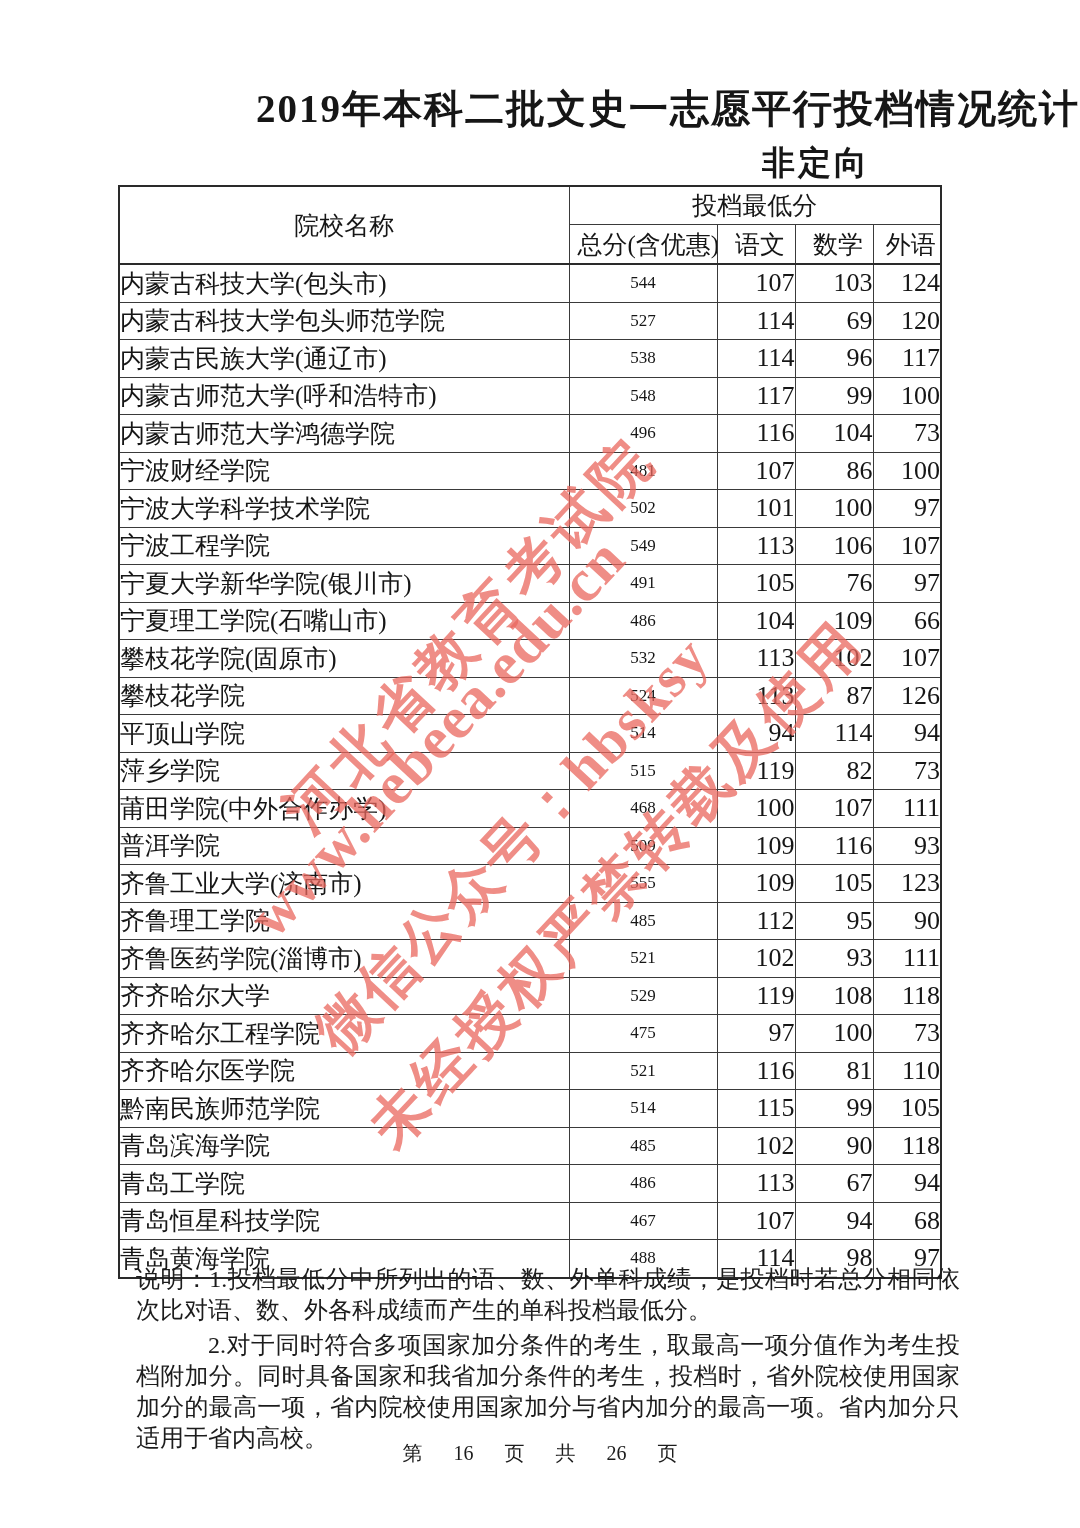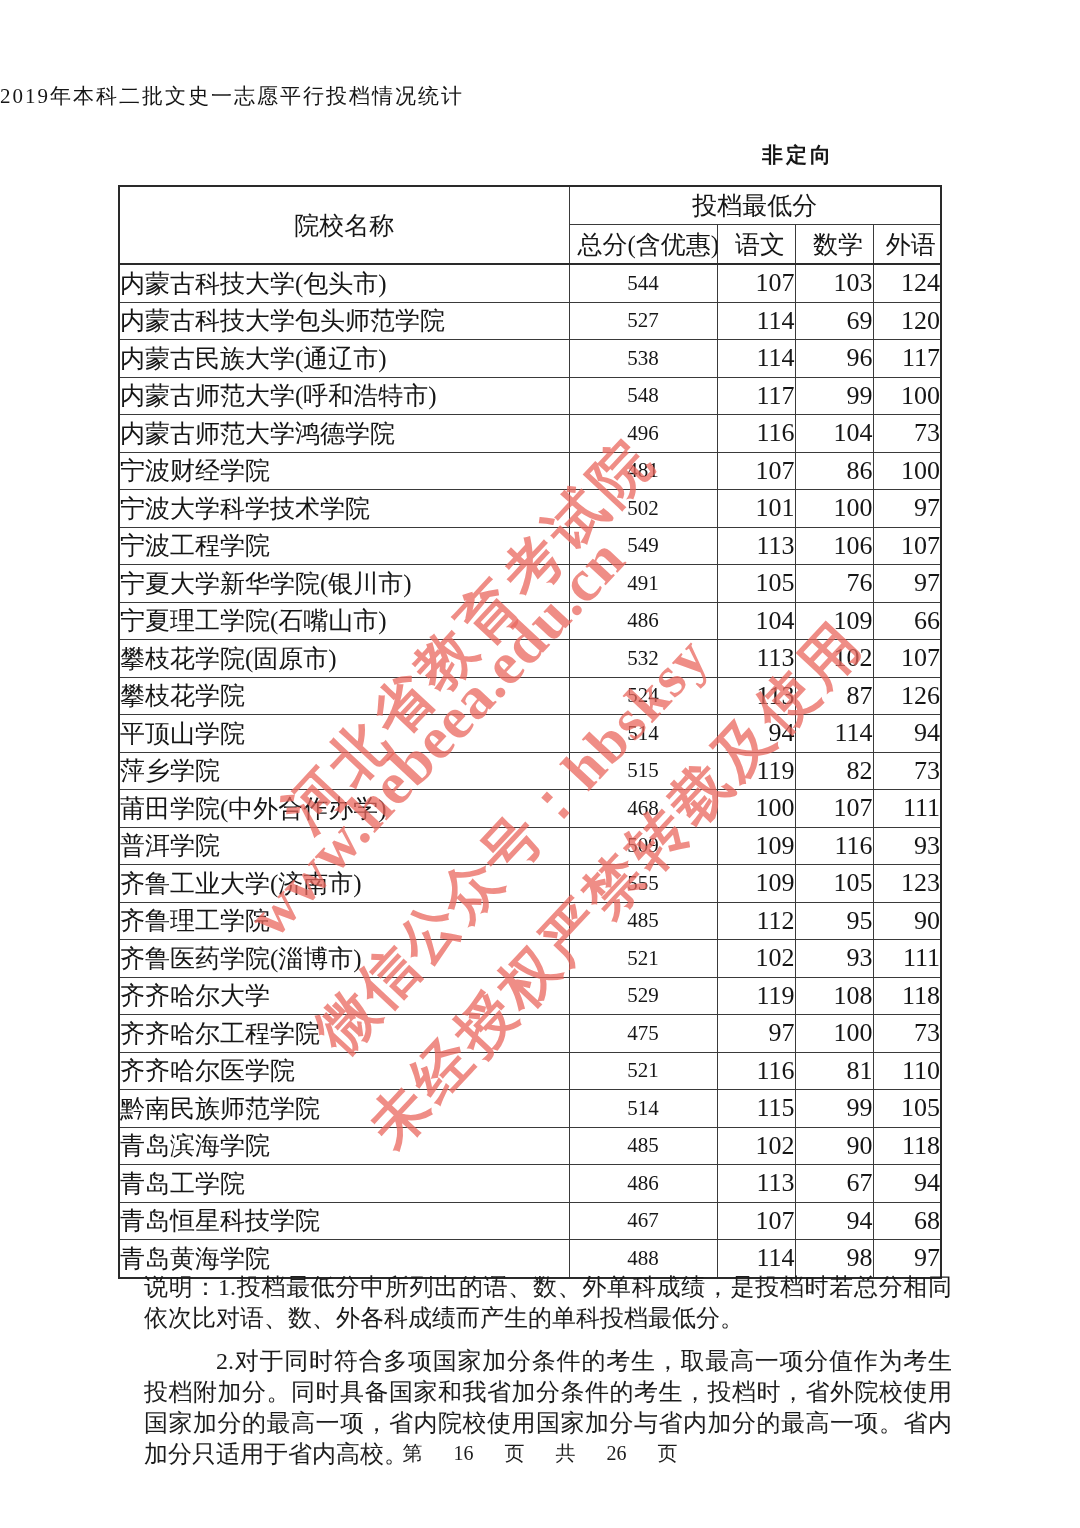--- a/index.html
+++ b/index.html
@@ -14,31 +14,31 @@
     height: 1528px;
     background: #ffffff;
     overflow: hidden;
     color: #1c1c1c;
   }
   .doc-title {
     position: absolute;
     top: 82px;
     left: 0;
     width: 100%;
-    text-align: left;
-    font-size: 21px;
-    font-weight: normal;
+    text-align: right;
+    font-size: 39px;
+    font-weight: bold;
     letter-spacing: 2px;
     color: #161616;
   }
   .orientation-label {
     position: absolute;
     top: 141px;
     left: 762px;
-    font-size: 21px;
+    font-size: 33px;
     font-weight: bold;
     letter-spacing: 3px;
     color: #161616;
   }
   table.score-table {
     position: absolute;
     top: 185px;
     left: 118px;
     width: 822px;
     border-collapse: collapse;
@@ -51,34 +51,34 @@
     padding: 0;
     font-weight: normal;
     overflow: hidden;
     white-space: nowrap;
   }
   table.score-table { border: 2px solid #2a2a2a; }
   table.score-table thead th { height: 37px; text-align: center; }
   table.score-table thead tr.subhead th { height: 38px; padding-left: 8px; }
   table.score-table tbody td { height: 36.5px; }
   td.name-cell { text-align: left; padding-left: 11px; }
-  td.total-cell { text-align: center; font-weight: bold; font-size: 21px; }
+  td.total-cell { text-align: center; font-weight: bold; font-size: 17px; }
   td.sub-cell { text-align: right; padding-right: 10px; font-weight: bold; font-size: 26px; }
   thead { border-bottom: 2px solid #2a2a2a; }
   .notes {
     position: absolute;
     top: 1260px;
     left: 132px;
     width: 832px;
     font-size: 24px;
     line-height: 31px;
     text-align: justify;
     color: #1c1c1c;
   }
-  .notes p { margin: 12px; }
+  .notes p { margin: 4px; }
   .notes p.note-2 { text-indent: 72px; }
   .page-footer {
     position: absolute;
     top: 1440px;
     left: 0;
     width: 100%;
     text-align: center;
     font-size: 20px;
     word-spacing: 26px;
     color: #1c1c1c;

